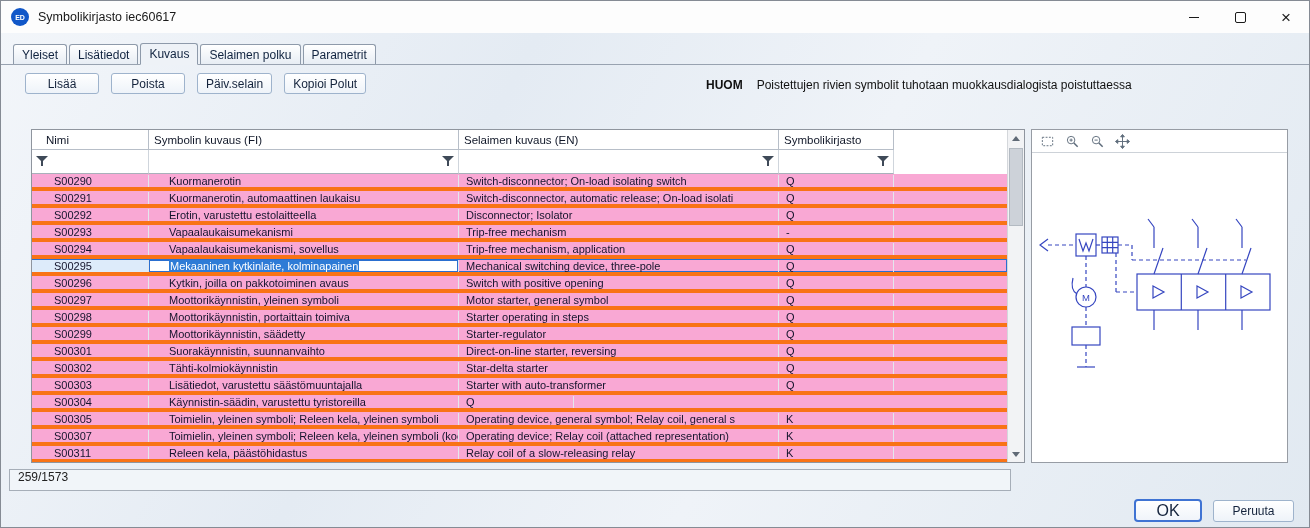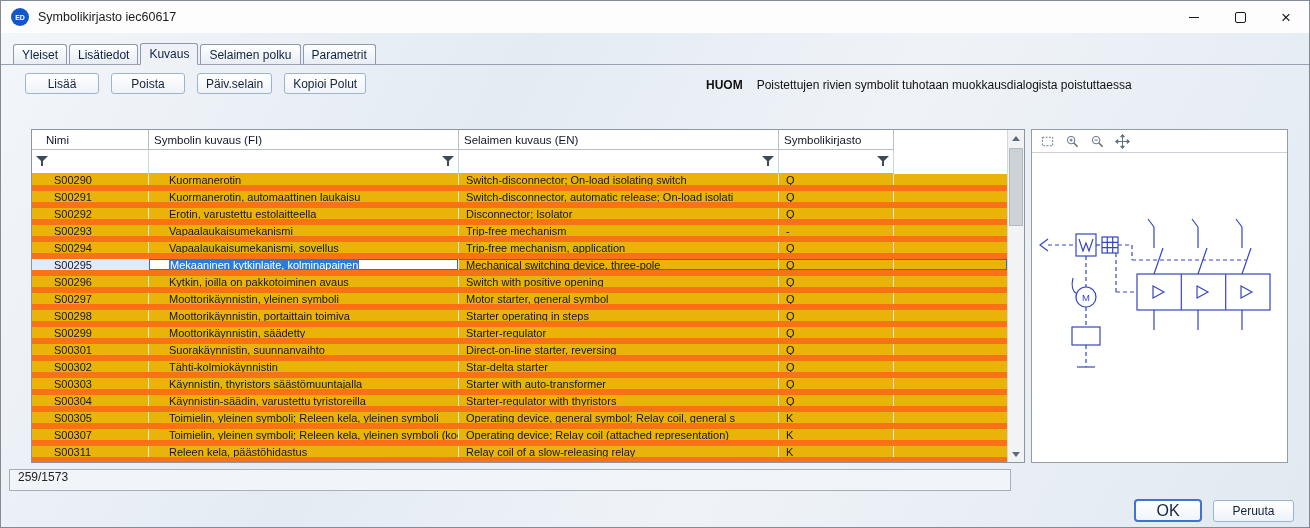--- a/index.html
+++ b/index.html
@@ -47,21 +47,21 @@
   .frow{display:flex;height:24px;}
   .fcell{box-sizing:border-box;border-right:1px solid #cfd5dc;border-bottom:1px solid #a8b0ba;
     display:flex;align-items:center;background:#fff;flex:none;}
   .fcell.first{justify-content:flex-start;padding-left:4px;}
   .fcell:not(.first){justify-content:flex-end;padding-right:4px;}
   .funnel{position:relative;width:12px;height:11px;display:inline-block;}
   .funnel::before{content:"";position:absolute;left:0;top:0;
     border-left:6px solid transparent;border-right:6px solid transparent;border-top:6px solid #3f4a58;}
   .funnel::after{content:"";position:absolute;left:5px;top:5px;width:2px;height:5px;background:#3f4a58;}
   .rows{position:absolute;top:44px;left:0;right:0;bottom:0;overflow:hidden;background:#fff;}
-  .row{display:flex;height:17px;box-sizing:border-box;border-bottom:6px solid #f97316;position:relative;background:#eab308;}
+  .row{display:flex;height:17px;box-sizing:border-box;border-bottom:4px solid #f97316;position:relative;background:#f9a8d4;align-items:center;}
   .cell{box-sizing:border-box;border-right:1px solid #e3e7ed;font-size:11px;color:#14142c;
     white-space:nowrap;overflow:hidden;display:flex;align-items:center;flex:none;}
   .w0{width:117px;} .w1{width:310px;} .w2{width:320px;} .w3{width:115px;}
   .hdr .w0{padding-left:14px;} .hdr .w1,.hdr .w2,.hdr .w3{padding-left:5px;}
   .rows .w0{padding-left:22px;} .rows .w1{padding-left:20px;} .rows .w2,.rows .w3{padding-left:7px;}
   .row.sel{box-shadow:inset 0 0 0 1px #2a6fd0;}
   .row.sel .w0{background:#ddebfa;}
   .row.sel .w1{box-shadow:inset 0 0 0 1px #2a6fd0;background:#fff;}
   .sel-text{background:#2e7bd6;color:#fff;padding:0 1px;}
 
@@ -221,28 +221,27 @@
             <div class="cell w3">Q</div>
           </div>
           <div class="row">
             <div class="cell w0">S00302</div>
             <div class="cell w1">Tähti-kolmiokäynnistin</div>
             <div class="cell w2">Star-delta starter</div>
             <div class="cell w3">Q</div>
           </div>
           <div class="row">
             <div class="cell w0">S00303</div>
-            <div class="cell w1">Käynnistin, thyristors säästömuuntajalla</div>
+            <div class="cell w1">Lisätiedot, varustettu säästömuuntajalla</div>
             <div class="cell w2">Starter with auto-transformer</div>
             <div class="cell w3">Q</div>
           </div>
           <div class="row">
             <div class="cell w0">S00304</div>
             <div class="cell w1">Käynnistin-säädin, varustettu tyristoreilla</div>
-            <div class="cell w2">Starter-regulator with thyristors</div>
             <div class="cell w3">Q</div>
           </div>
           <div class="row">
             <div class="cell w0">S00305</div>
             <div class="cell w1">Toimielin, yleinen symboli; Releen kela, yleinen symboli</div>
             <div class="cell w2">Operating device, general symbol; Relay coil, general s</div>
             <div class="cell w3">K</div>
           </div>
           <div class="row">
             <div class="cell w0">S00307</div>

